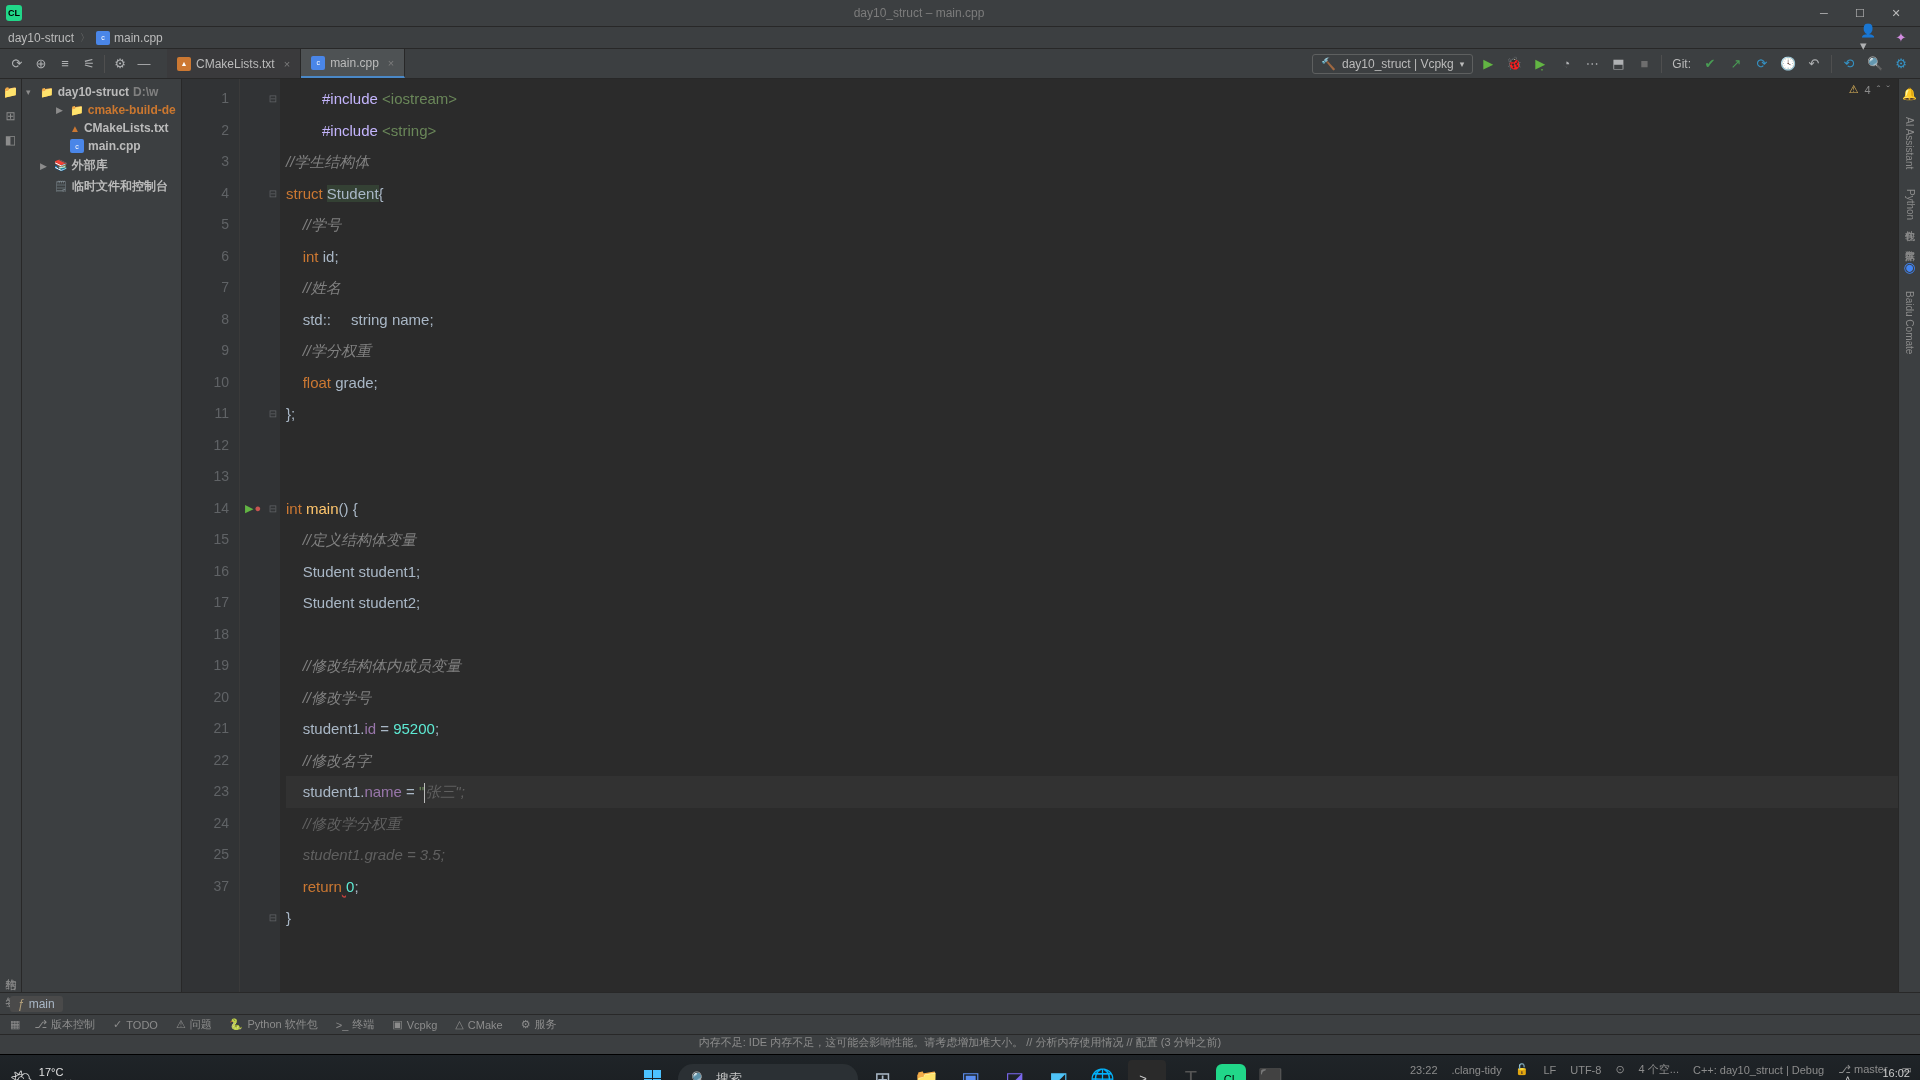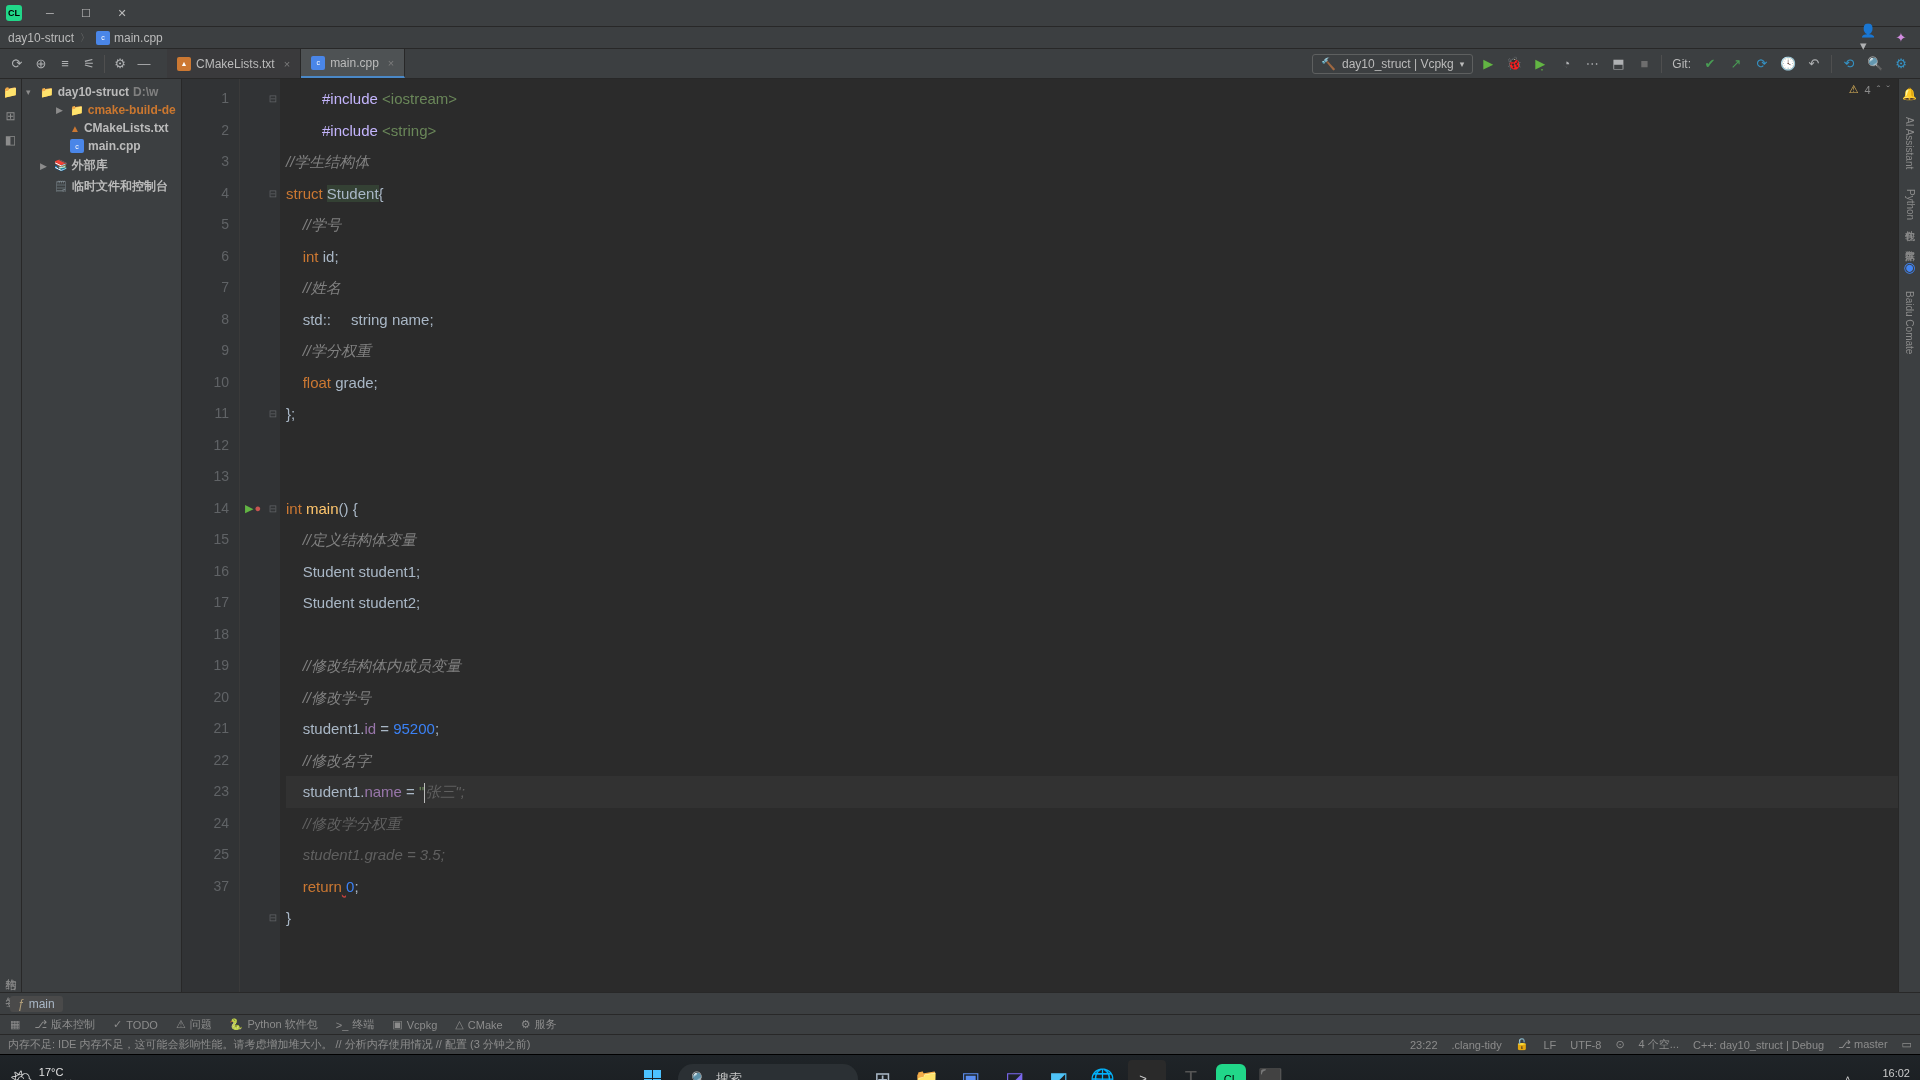--- a/index.html
+++ b/index.html
@@ -67,21 +67,21 @@
 .code .line { height: 31.5px; }
 .code .cursor-line { background: #323232; }
 .kw { color: #cc7832; }
 .pp { color: #c4b5fd; margin-left: 36px; }
 .inc { color: #6a8759; }
 .str { color: #6a8759; }
 .cmt { color: #808080; font-style: italic; }
 .cmt-gray { color: #606060; font-style: italic; }
 .type { color: #a9b7c6; margin-left: 20px; }
 .classname { color: #a9b7c6; background: #344134; }
-.num { color: #3b82f6; }
+.num { color: #5eead4; }
 .field { color: #9876aa; }
 .fn { color: #ffc66d; }
 .id { color: #a9b7c6; }
 .op { color: #a9b7c6; }
 .underline-wavy { text-decoration: underline wavy #bc3f3c; }
 .caret { display: inline-block; width: 1px; height: 20px; background: #bbbbbb; vertical-align: text-top; animation: blink 1s infinite; }
 @keyframes blink { 50% { opacity: 0; } }
 
 .editor-top-right { position: absolute; top: 4px; right: 8px; display: flex; gap: 6px; align-items: center; color: #8c8c8c; font-size: 11px; }
 .editor-top-right .warn-badge { color: #e2b75b; }
@@ -93,39 +93,40 @@
 
 
 .func-crumb { height: 22px; background: #3c3f41; border-top: 1px solid #282828; display: flex; align-items: center; padding: 0 10px; font-size: 12px; gap: 6px; }
 .func-crumb .fc-item { background: #4a4a4a; border-radius: 3px; padding: 1px 8px; display: flex; align-items: center; gap: 4px; }
 
 
 .bottombar { height: 20px; background: #3c3f41; border-top: 1px solid #282828; display: flex; align-items: center; gap: 14px; padding: 0 10px; font-size: 11px; color: #8c8c8c; }
 .bottombar .bb-item { display: flex; align-items: center; gap: 4px; cursor: pointer; }
 
 
-.statusbar { height: 20px; background: #3c3f41; border-top: 1px solid #282828; display: flex; align-items: center; padding: 0 8px; font-size: 11px; color: #8c8c8c; gap: 12px; }
+.statusbar { height: 20px; background: #3c3f41; border-top: 1px solid #282828; display: flex; align-items: center; padding: 0 8px; font-size: 11px; color: #8c8c8c; gap: 12px; flex-direction: column; }
 .statusbar .right { margin-left: auto; display: flex; gap: 14px; align-items: center; }
 
 
 .taskbar { height: 48px; background: linear-gradient(180deg, #1f2428 0%, #1a1d20 100%); display: flex; align-items: center; padding: 0 10px; border-top: 1px solid #000; }
 .weather { display: flex; align-items: center; gap: 6px; color: #e0e0e0; font-size: 11px; }
 .weather .w-icon { font-size: 18px; }
 .taskbar-center { margin-left: auto; margin-right: auto; display: flex; align-items: center; gap: 6px; }
 .tb-btn { width: 38px; height: 38px; display: flex; align-items: center; justify-content: center; border-radius: 4px; cursor: pointer; font-size: 20px; }
 .tb-search { display: flex; align-items: center; background: #2b3034; border-radius: 18px; padding: 6px 14px; gap: 8px; color: #ccc; font-size: 13px; width: 180px; }
 .win-logo { display: grid; grid-template-columns: 8px 8px; grid-template-rows: 8px 8px; gap: 1px; }
 .win-logo div { background: #4cc2ff; }
 .taskbar-right { display: flex; align-items: center; gap: 10px; color: #ccc; font-size: 11px; text-align: right; }
 </style>
 </head>
 <body>
 
 <div class="titlebar">
   <div class="logo">CL</div>
+  <div class="title-center">day10_struct – main.cpp</div>
   <div class="win-controls">
     <div class="win-btn">─</div>
     <div class="win-btn">☐</div>
     <div class="win-btn">✕</div>
   </div>
 </div>
 
 <div class="breadcrumb-row">
   <span class="crumb">day10-struct</span>
   <span class="sep">〉</span>

